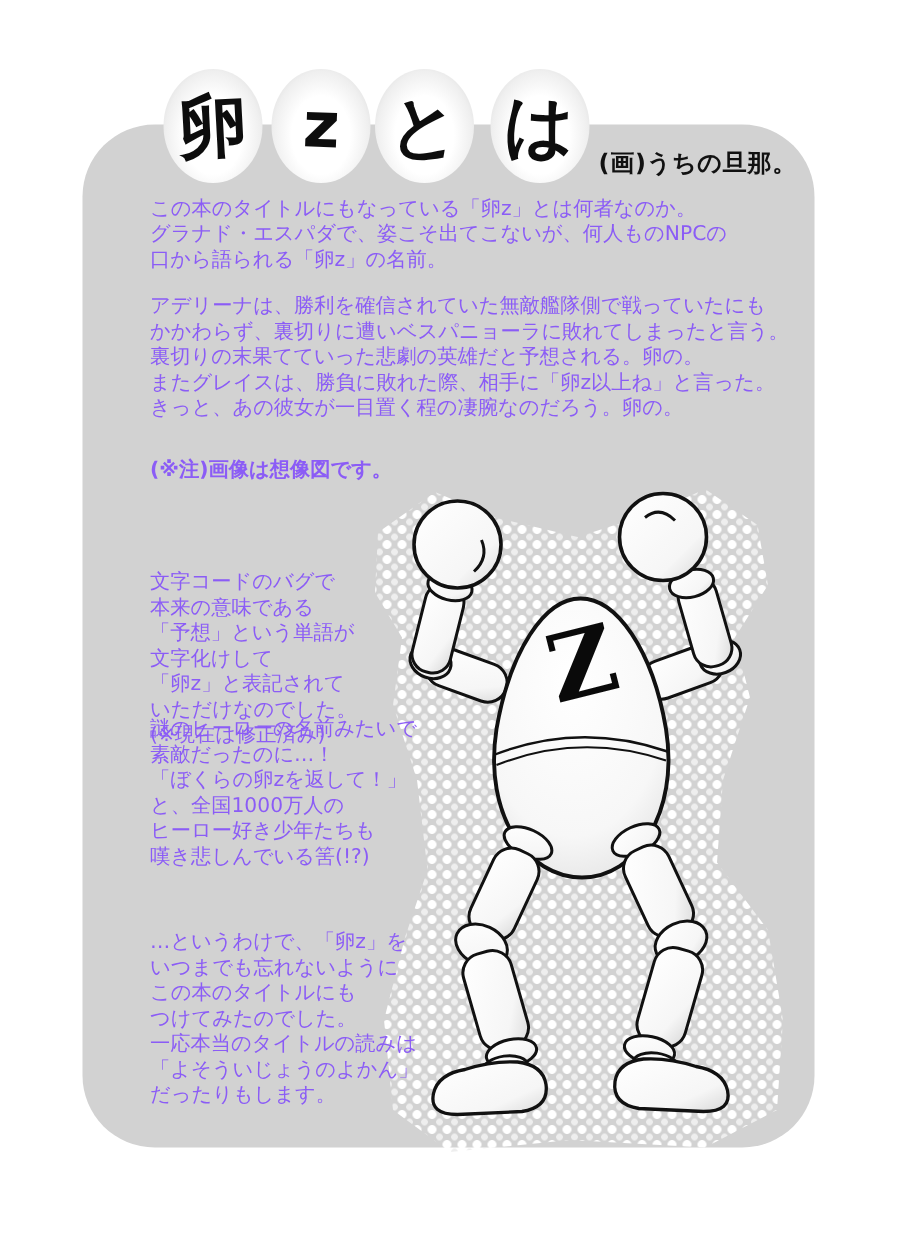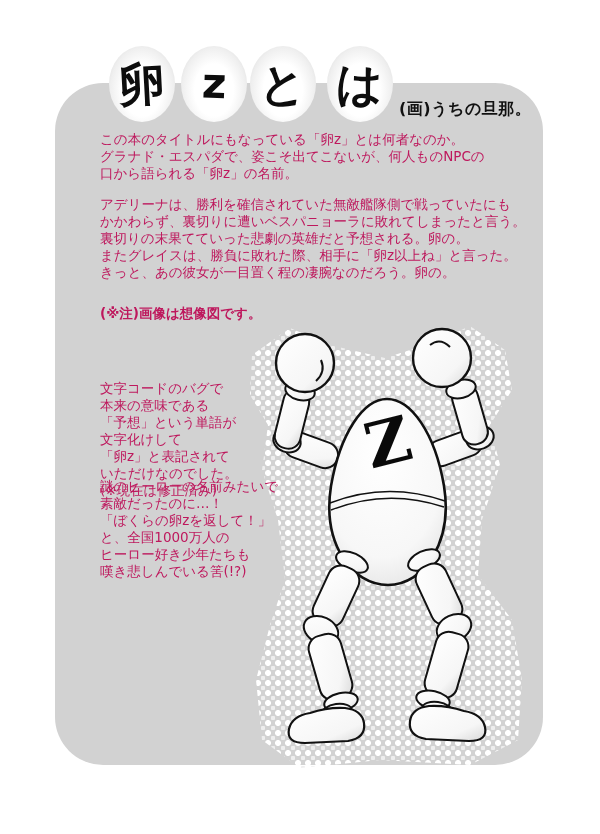--- a/index.html
+++ b/index.html
@@ -25,21 +25,21 @@
   .title-oval.o3 .ch{transform:rotate(-2deg);}
   .title-oval.o4 .ch{transform:rotate(2deg);}
   .o1{left:109px;} .o2{left:181px;} .o3{left:250px;} .o4{left:327px;}
   .credit{
     position:absolute;left:399px;top:99px;font-size:16px;font-weight:bold;
     letter-spacing:0.5px;color:#111;
   }
   
   .para{
     position:absolute;left:100px;white-space:pre-line;
-    font-size:13.5px;line-height:17px;color:#be185d;z-index:5;
+    font-size:13.5px;line-height:17px;color:#8b5cf6;z-index:5;
   }
   .p1{top:131px;width:420px;}
   .p2{top:196px;width:440px;}
   .p3{top:288px;width:260px;}
   .p3 .bold-line{font-weight:bold;display:block;}
   .p3 .norm-line{display:block;}
   .p4{top:350px;width:220px;}
   .p5{top:380px;width:220px;}
   .p6{top:478px;width:215px;}
   .p7{top:620px;width:220px;}
@@ -97,20 +97,27 @@
 文字化けして
 「卵z」と表記されて
 いただけなのでした。
 (※現在は修正済み)</div>
   <div class="para p6">謎のヒーローの名前みたいで
 素敵だったのに…！
 「ぼくらの卵zを返して！」
 と、全国1000万人の
 ヒーロー好き少年たちも
 嘆き悲しんでいる筈(!?)</div>
+  <div class="para p7">…というわけで、「卵z」を
+いつまでも忘れないように
+この本のタイトルにも
+つけてみたのでした。
+一応本当のタイトルの読みは
+「よそういじょうのよかん」
+だったりもします。</div>
 
   <div class="halftone"></div>
 
   <svg class="robot-svg" width="295" height="455" viewBox="245 320 295 455" xmlns="http://www.w3.org/2000/svg">
     <defs>
       <linearGradient id="limbGrad" x1="0" y1="0" x2="1" y2="1">
         <stop offset="0" stop-color="#ffffff"></stop>
         <stop offset="0.7" stop-color="#f6f6f6"></stop>
         <stop offset="1" stop-color="#d8d8d8"></stop>
       </linearGradient>

